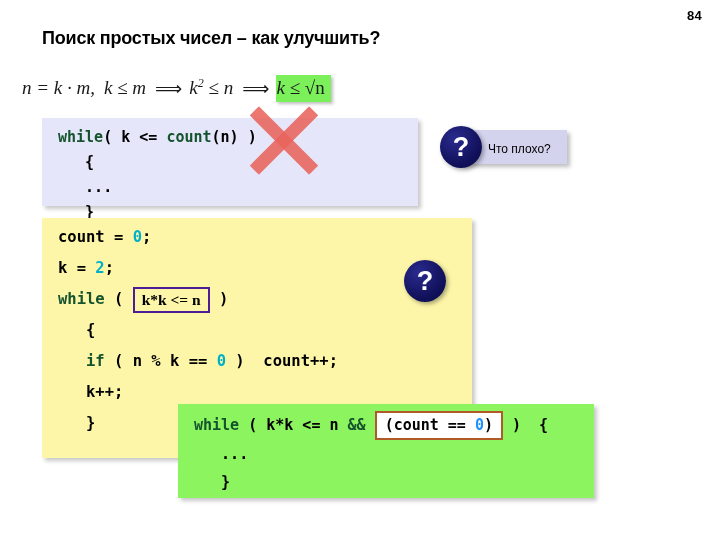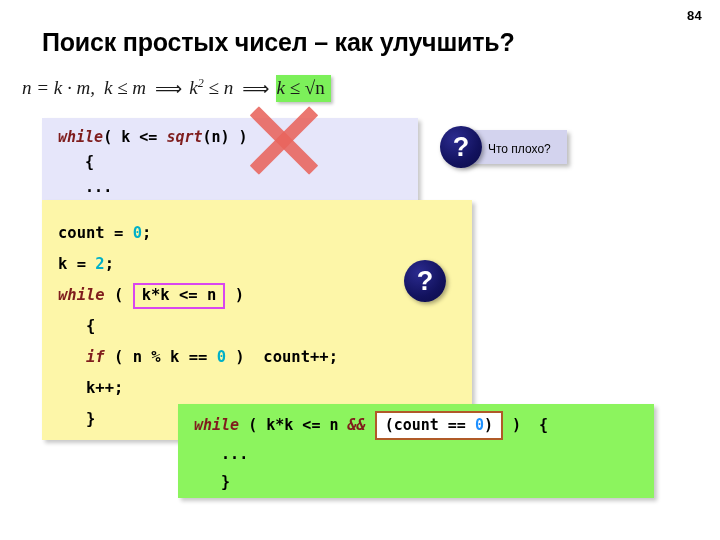--- a/index.html
+++ b/index.html
@@ -29,21 +29,21 @@
     font-weight: bold;
     color: #000000;
     letter-spacing: 0.3px;
   }
 
   
   .slide-title {
     position: absolute;
     left: 42px;
     top: 28px;
-    font-size: 25px;
+    font-size: 18px;
     font-weight: bold;
     color: #000000;
     letter-spacing: -0.2px;
     white-space: nowrap;
   }
 
   
   .formula {
     position: absolute;
     left: 22px;
@@ -87,51 +87,52 @@
     left: 42px;
     top: 118px;
     width: 376px;
     height: 88px;
     background: #e6e6fa;
     padding: 7px 0 0 16px;
   }
 
   #code-yellow {
     left: 42px;
-    top: 200px;
+    top: 218px;
     width: 430px;
     height: 240px;
     background: #fdf6a8;
-    padding: 18px 0 0 16px;
+    padding: 4px 0 0 16px;
     line-height: 31px;
     font-size: 15.5px;
   }
 
   #code-green {
     left: 178px;
     top: 404px;
-    width: 476px;
+    width: 416px;
     height: 94px;
     background: #8cf45e;
     padding: 7px 0 0 16px;
     line-height: 28px;
   }
 
-  .kw  { color: #7f1d1d; font-style: italic; }
+  .kw  { color: #14532d; }
   .num { color: #00b0c8; }
   .num-blue { color: #1e90ff; }
 
   
   .inbox {
-    border: 2px solid #d946ef;
+    border: 2px solid #4c1d95;
     background: transparent;
     padding: 1px 7px 2px 7px;
     display: inline-block;
     line-height: 19px;
     vertical-align: middle;
+    font-family: Liberation Serif, serif;
   }
   .inbox-white {
     border: 2px solid #b05a28;
     background: #ffffff;
     padding: 2px 8px 3px 8px;
     display: inline-block;
     line-height: 20px;
     vertical-align: middle;
   }
 
@@ -209,21 +210,21 @@
 
   <div class="formula">
     <span class="seg">n = k · m,</span>
     <span class="seg">k ≤ m</span>
     <span class="arrow">⟹</span>
     <span class="seg"><span>k</span><span class="sup">2</span> <span>≤ n</span></span>
     <span class="arrow">⟹</span>
     <span class="hl"><span>k ≤ </span><span class="rad">√n</span></span>
   </div>
 
-  <div class="code-block" id="code-lavender" style="background: rgb(230, 230, 250);"><div><span class="kw">while</span><span>( k &lt;= </span><span class="kw">sqrt</span><span>(n) )</span></div><div><span>   {</span></div><div><span>   ...</span></div><div><span>   }</span></div></div>
+  <div class="code-block" id="code-lavender" style="background: rgb(230, 230, 250);"><div><span class="kw">while</span><span>( k &lt;= </span><span class="kw">count</span><span>(n) )</span></div><div><span>   {</span></div><div><span>   ...</span></div><div><span>   }</span></div></div>
 
   <div class="red-cross">
     <span class="b1"></span>
     <span class="b2"></span>
   </div>
 
   <div class="code-block" id="code-yellow" style="background: rgb(253, 246, 168);"><div><span>count = </span><span class="num">0</span><span>;</span></div><div><span>k = </span><span class="num">2</span><span>;</span></div><div><span class="kw">while</span><span> ( </span><span class="inbox">k*k &lt;= n</span><span> )</span></div><div><span>   {</span></div><div><span>   </span><span class="kw">if</span><span> ( n % k == </span><span class="num">0</span><span> )  count++;</span></div><div><span>   k++;</span></div><div><span>   }</span></div></div>
 
   <div class="code-block" id="code-green" style="background: rgb(140, 244, 94);"><div><span class="kw">while</span><span> ( k*k &lt;= n </span><span class="kw">&amp;&amp;</span><span> </span><span class="inbox-white">(count == <span class="num-blue">0</span>)</span><span> )  {</span></div><div><span>   ...</span></div><div><span>   }</span></div></div>
 

